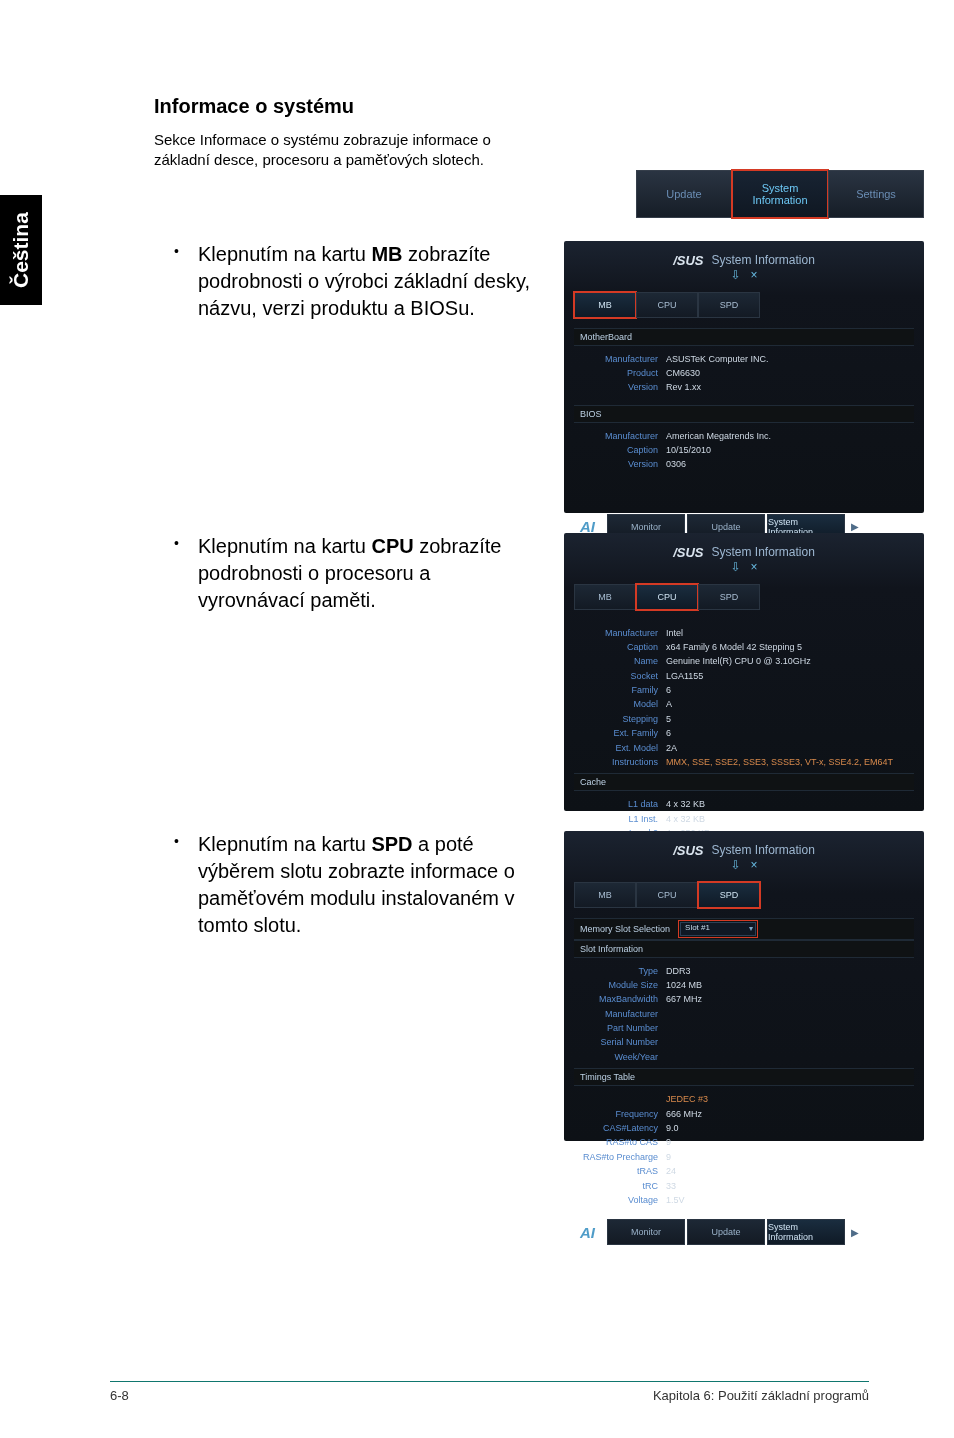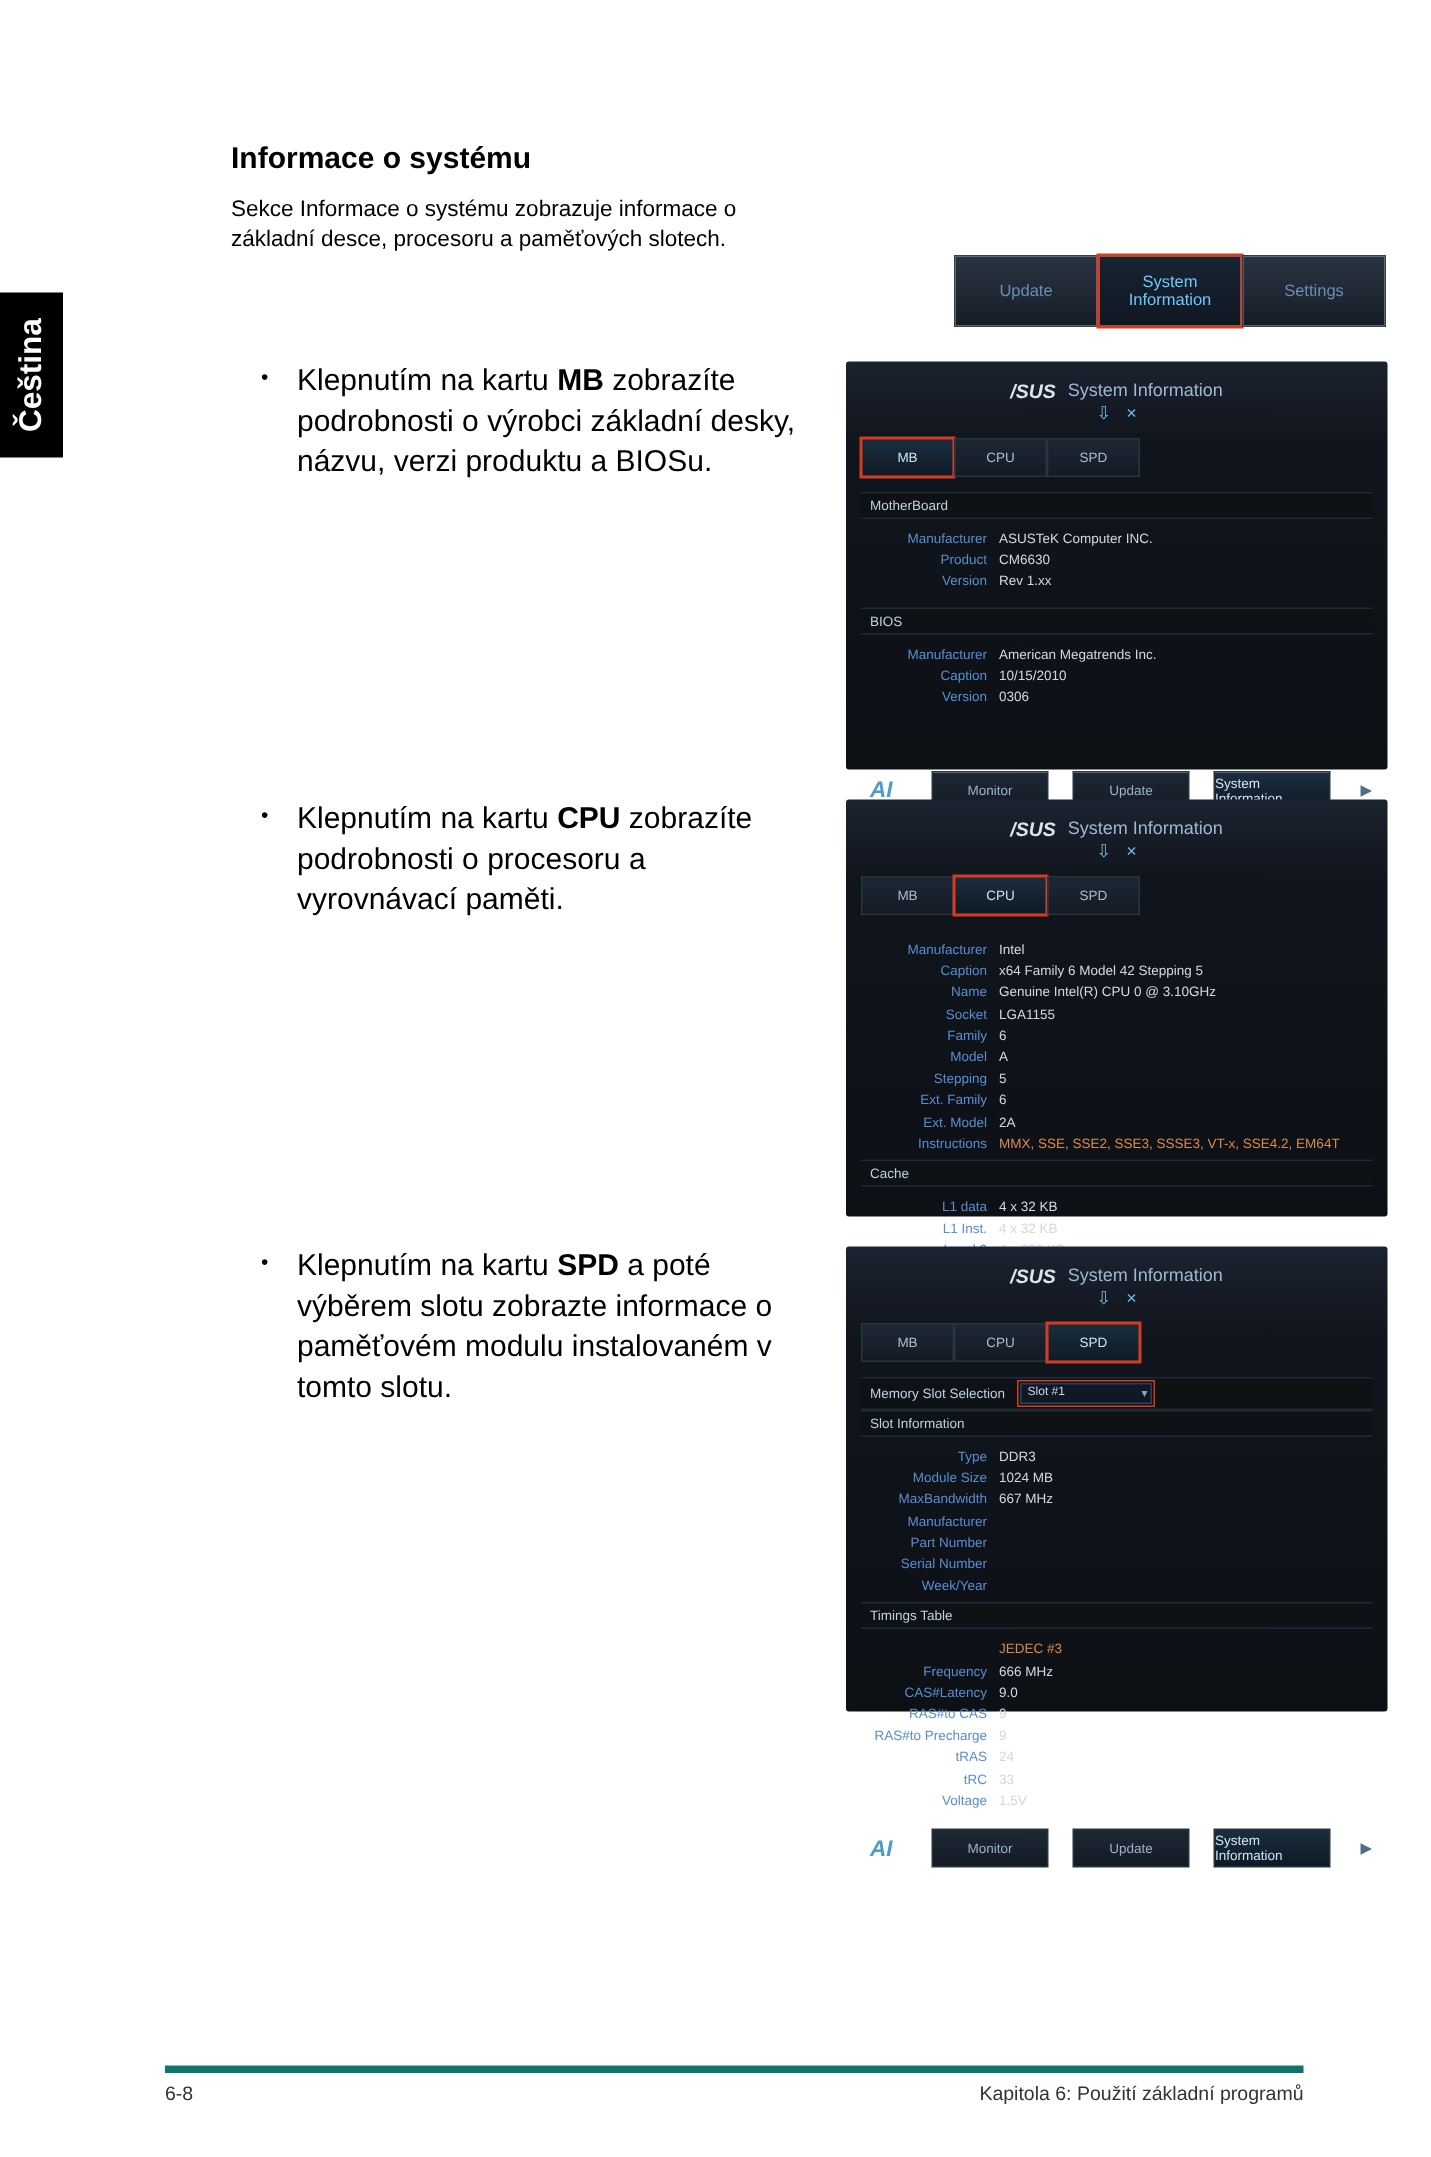--- a/index.html
+++ b/index.html
@@ -151,21 +151,21 @@
       padding: 6px 6px 10px 8px;
     }
     .kv {
       display: flex;
       font-size: 9px;
       line-height: 1.6;
     }
     .kv .k { color: #5a8dd0; width: 84px; text-align: right; padding-right: 8px; }
     .kv .v { color: #cfd9e4; }
     .shot-footer {
-      display:flex; align-items:center; gap:16px;
+      display:flex; align-items:center; gap:2px;
       margin-top: 8px;
     }
     .shot-footer .logo-i {
       color: #4f9cc8; font-style: italic; font-weight: bold; font-size: 15px;
       margin-right: 4px; padding: 0 6px;
     }
     .footer-tab {
       flex: 0 0 78px; height: 26px;
       display:flex; align-items:center; justify-content:center;
       font-size: 9px; color: #9ab2c9;
@@ -182,28 +182,28 @@
     .arrow-r {
       color:#4f6c88; font-size:10px; margin-left:4px;
     }
     .page-footer {
       position: absolute;
       bottom: 35px;
       left: 110px;
       right: 85px;
       display: flex;
       justify-content: space-between;
-      border-top: 5px solid #0f766e;
+      border-top: 1px solid #0f766e;
       padding-top: 6px;
       font-size: 13px;
       color: #333;
     }
     .dropdown-box {
       display:inline-block;
-      width: 88px;
+      width: 76px;
       height: 14px;
       background:#0f1824;
       border:1px solid #2b4056;
       font-size:8px;
       color:#c7daea;
       padding:0 4px;
       vertical-align:middle;
       margin-left:10px;
       outline: 1px solid #d43a24;
       outline-offset: 1px;

